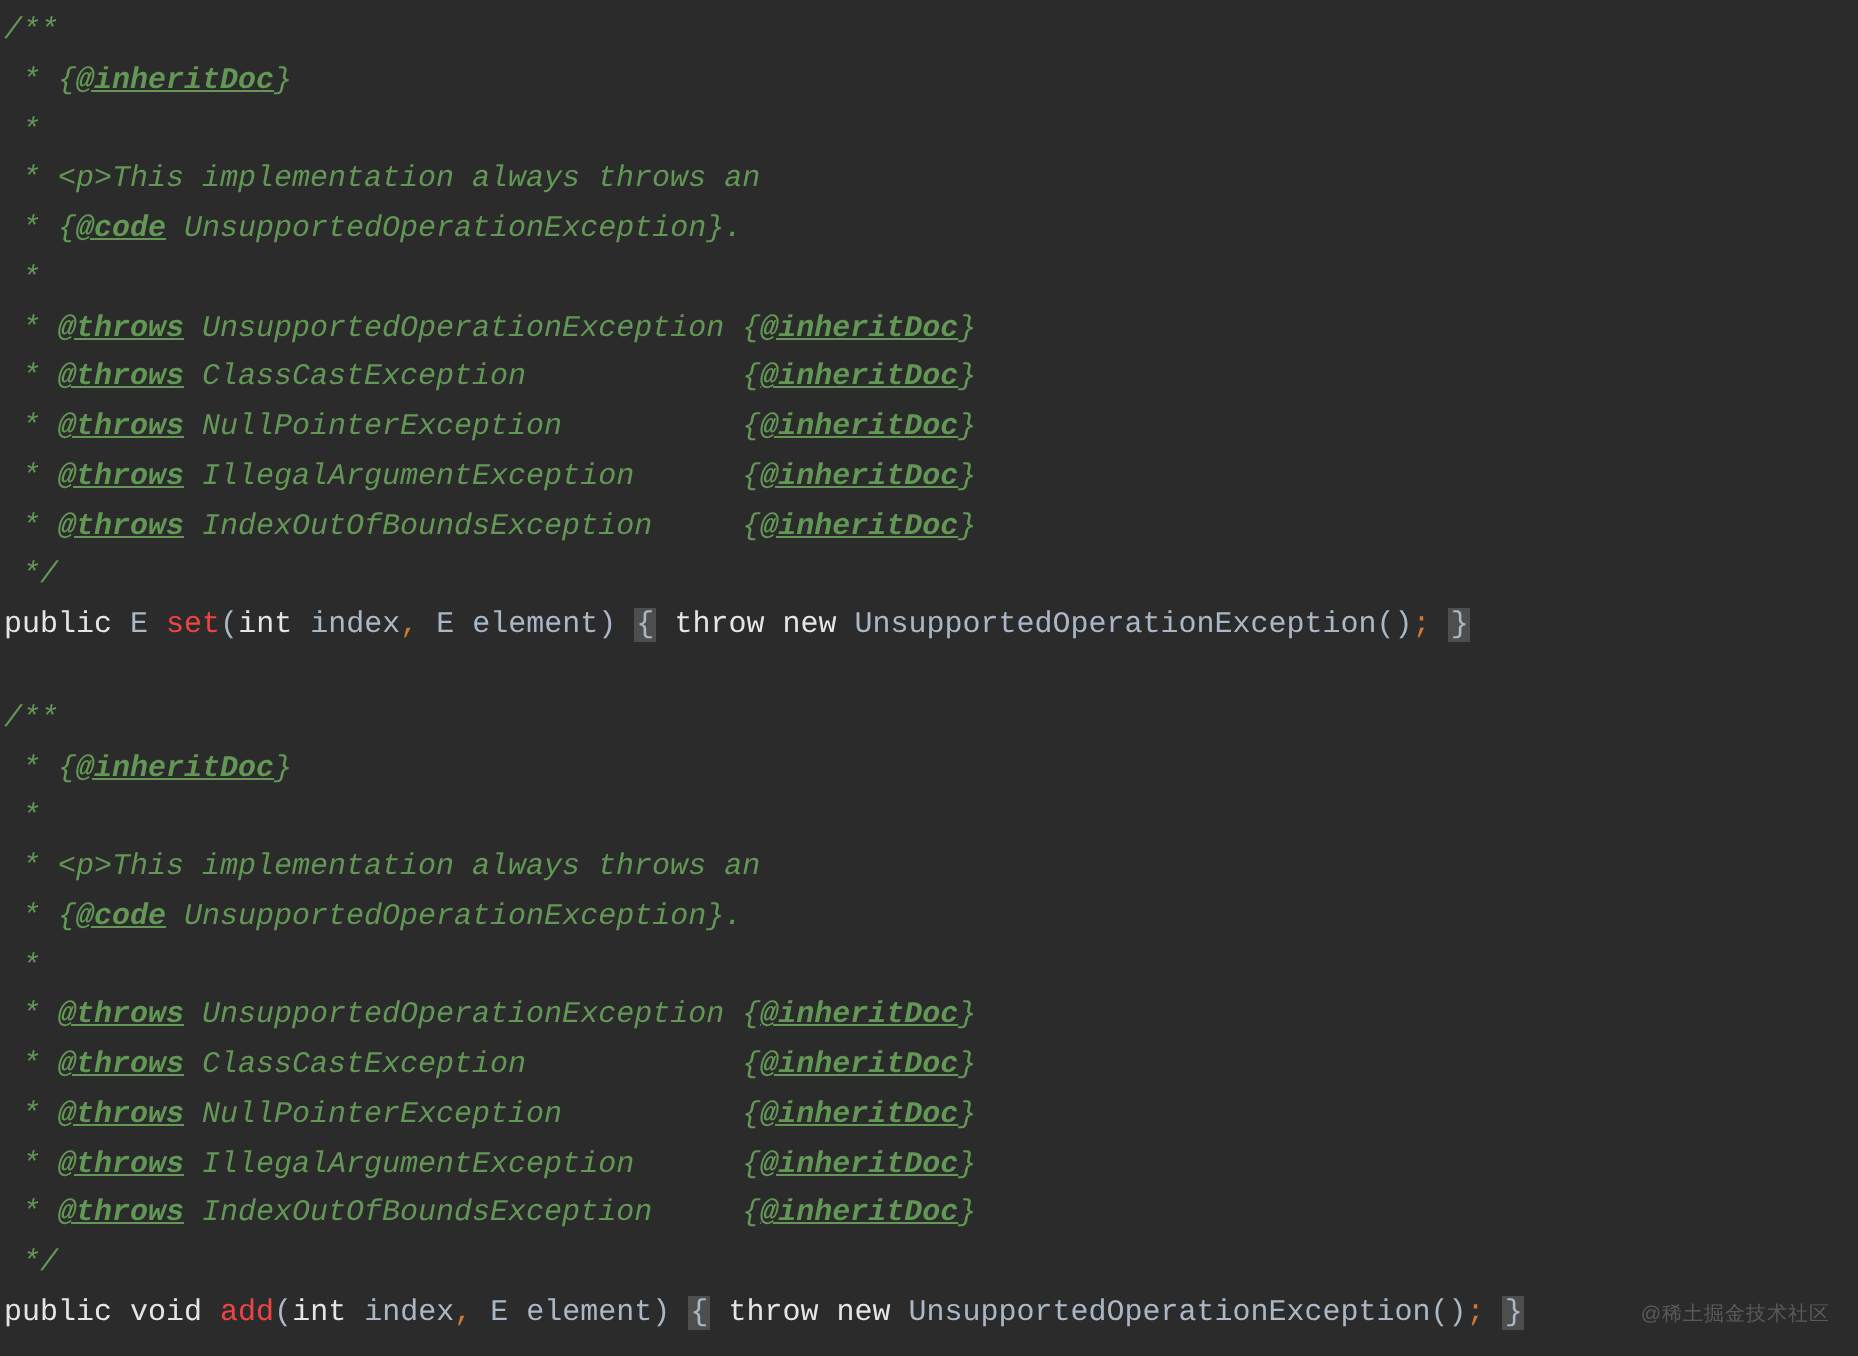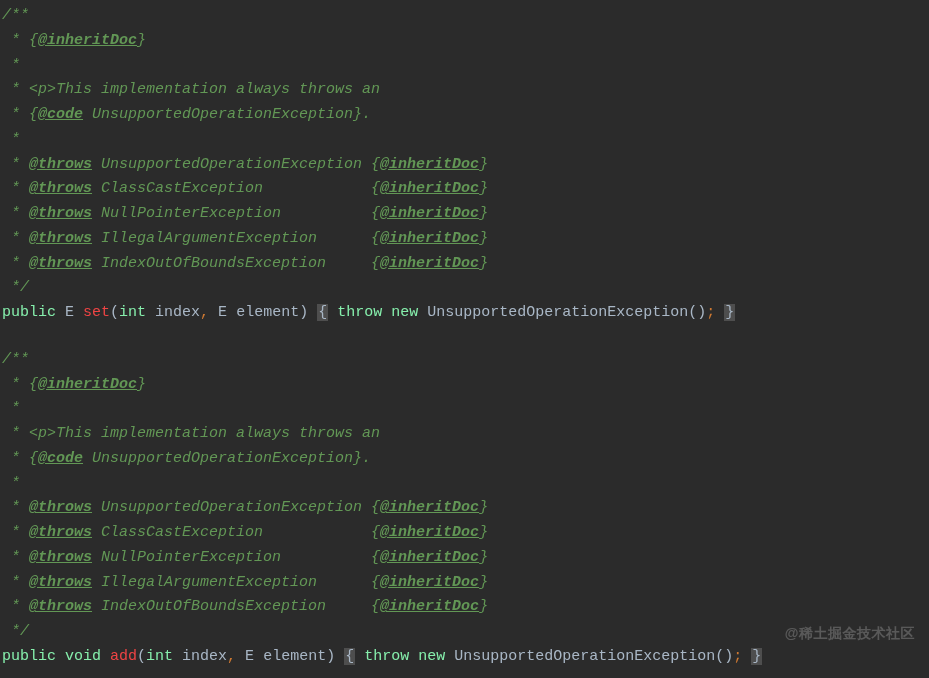--- a/index.html
+++ b/index.html
@@ -9,37 +9,36 @@
     font-size: 15px;
     line-height: 1.65;
     color: #a9b7c6;
     padding: 4px 2px;
     width: 929px;
   }
   .code-block { margin-bottom: 22px; }
   .line { white-space: pre; }
   .comment { color: #629755; font-style: italic; }
   .tag-link { color: #629755; font-style: italic; font-weight: bold; text-decoration: underline; }
-  .keyword { color: #86efac; font-style: normal; }
+  .keyword { color: #e5e5e5; font-style: normal; }
   .method-name { color: #ef4444; font-style: normal; }
   .paren { color: #a9b7c6; font-style: normal; }
   .brace-hl { background: #4e4e4e; color: #a9b7c6; font-style: normal; padding: 0 1px; }
   .semi { color: #cc7832; font-style: normal; }
   .normal { color: #a9b7c6; font-style: normal; }
   .comma { color: #cc7832; font-style: normal; }
   .watermark {
     position: fixed;
     right: 14px;
-    bottom: 33px;
+    bottom: 12px;
     color: rgba(255,255,255,0.22);
     font-family: sans-serif;
-    font-size: 14px;
+    font-size: 10px;
     font-style: normal;
     letter-spacing: 0.5px;
-    font-weight: bold;
   }
 </style>
 </head>
 <body>
 
 <div class="code-block">
   <div class="line comment">/**</div>
   <div class="line comment"><span> * {</span><span class="tag-link">@inheritDoc</span><span>}</span></div>
   <div class="line comment"> *</div>
   <div class="line comment"><span> * &lt;p&gt;</span><span>This implementation always throws an</span></div>

